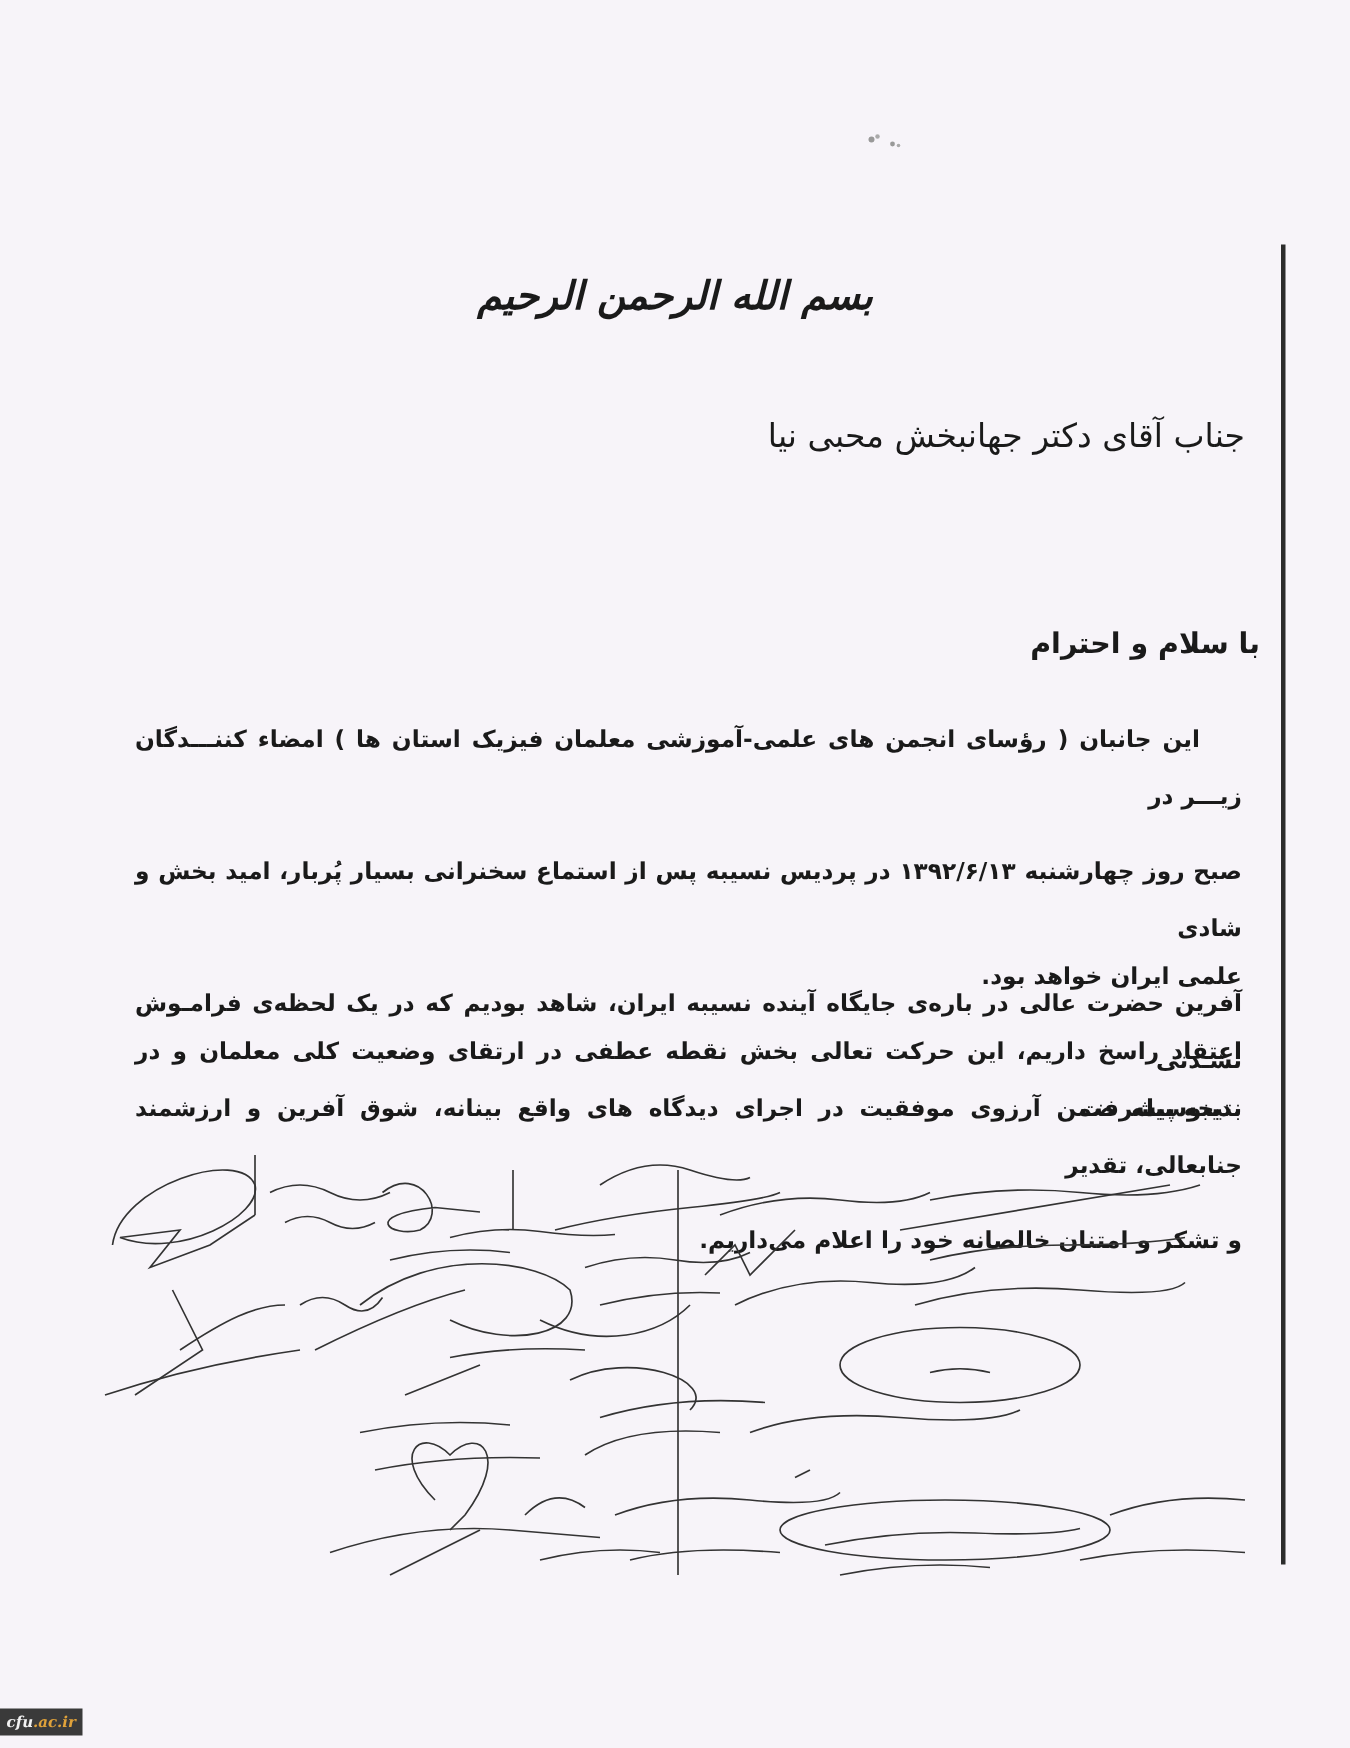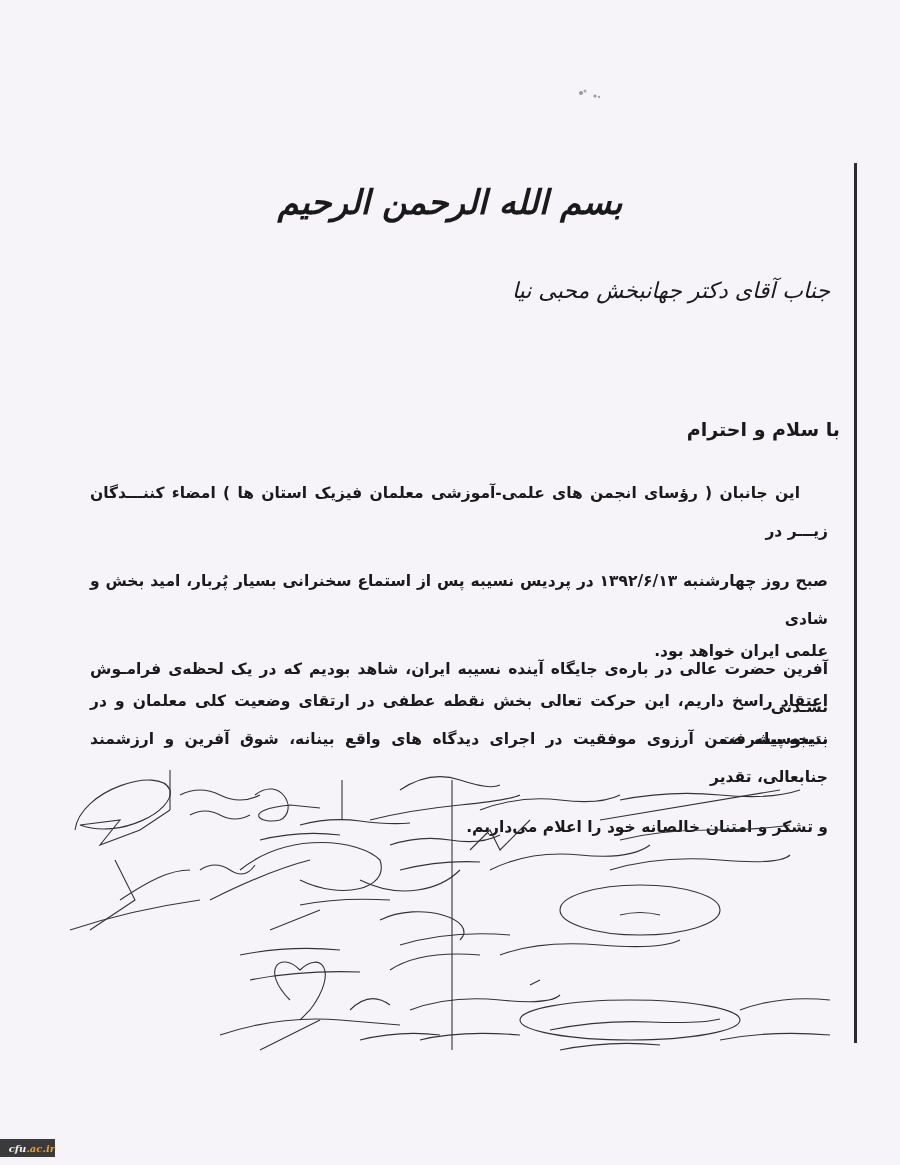--- a/index.html
+++ b/index.html
@@ -9,25 +9,25 @@
       position: relative;
       font-family: "DejaVu Sans", sans-serif;
       color: #1a1a1a;
     }
     .page { position: absolute; left: 0; top: 0; width: 900px; height: 1165px; }
     .scan-speck { position: absolute; left: 577px; top: 88px; width: 26px; height: 12px; }
     .right-rule { position: absolute; left: 854px; top: 163px; width: 3px; height: 880px; background: #2c2c2c; }
     .bismillah {
       position: absolute; top: 182px; left: 0; width: 900px; text-align: center;
       font-family: "DejaVu Serif", serif; font-weight: bold; font-style: italic;
-      font-size: 34px; direction: rtl;
+      font-size: 26px; direction: rtl;
     }
     .addressee {
       position: absolute; right: 70px; direction: rtl; text-align: right;
-      font-family: "DejaVu Serif", serif; font-style: italic; font-size: 22px;
+      font-family: "DejaVu Serif", serif; font-size: 22px;
     }
     .addressee.l1 { top: 278px; }
     .addressee.l2 { top: 352px; }
     .greeting {
       position: absolute; right: 60px; top: 418px; direction: rtl;
       font-weight: bold; font-size: 19px;
     }
     .body-block {
       position: absolute; left: 78px; right: 60px; direction: rtl; text-align: justify;
       font-weight: bold; font-size: 15.5px; line-height: 38px;
@@ -35,21 +35,21 @@
     }
     .body-block p { margin: 12px; }
     .p1 { top: 462px; }
     .p1 .first { text-indent: 28px; }
     .p2 { top: 620px; }
     .p3 { top: 708px; }
     .sig-area { position: absolute; left: 60px; top: 770px; width: 790px; height: 300px; }
     .sig-area svg { width: 100%; height: 100%; }
     .watermark {
       position: absolute; left: 0; top: 1139px; width: 55px; height: 18px;
-      background: #3a3a3a; display: flex; align-items: center; justify-content: flex-end;
+      background: #3a3a3a; display: flex; align-items: center; justify-content: center;
       font-family: "DejaVu Serif", serif; font-style: italic; font-weight: bold; font-size: 10px;
     }
     .wm-a { color: #f2f2f2; }
     .wm-b { color: #e0a23a; }
   </style>
 </head>
 <body>
 
 <div class="page">
 

